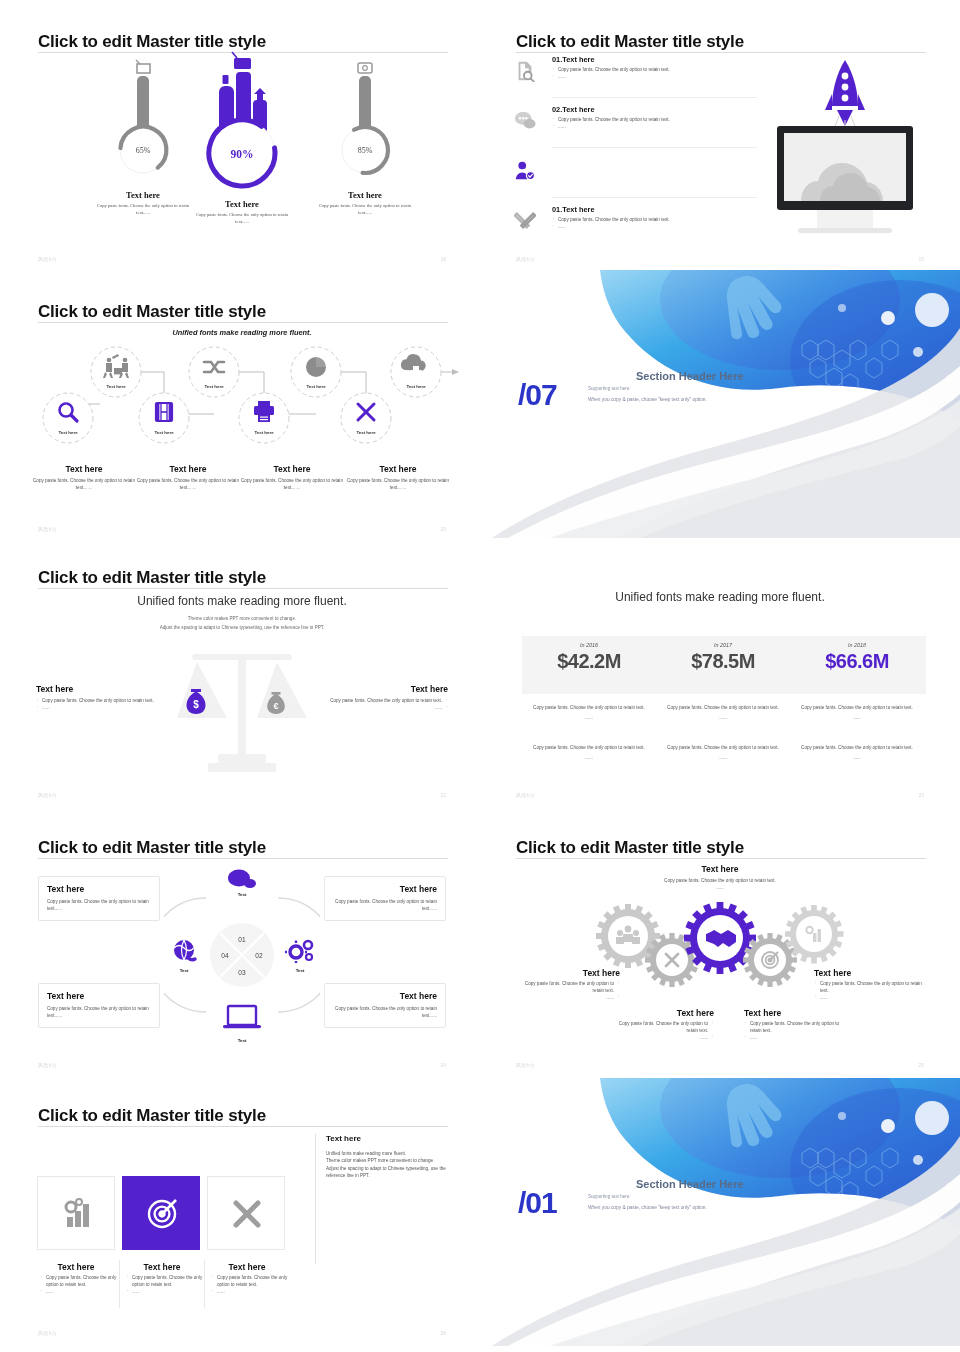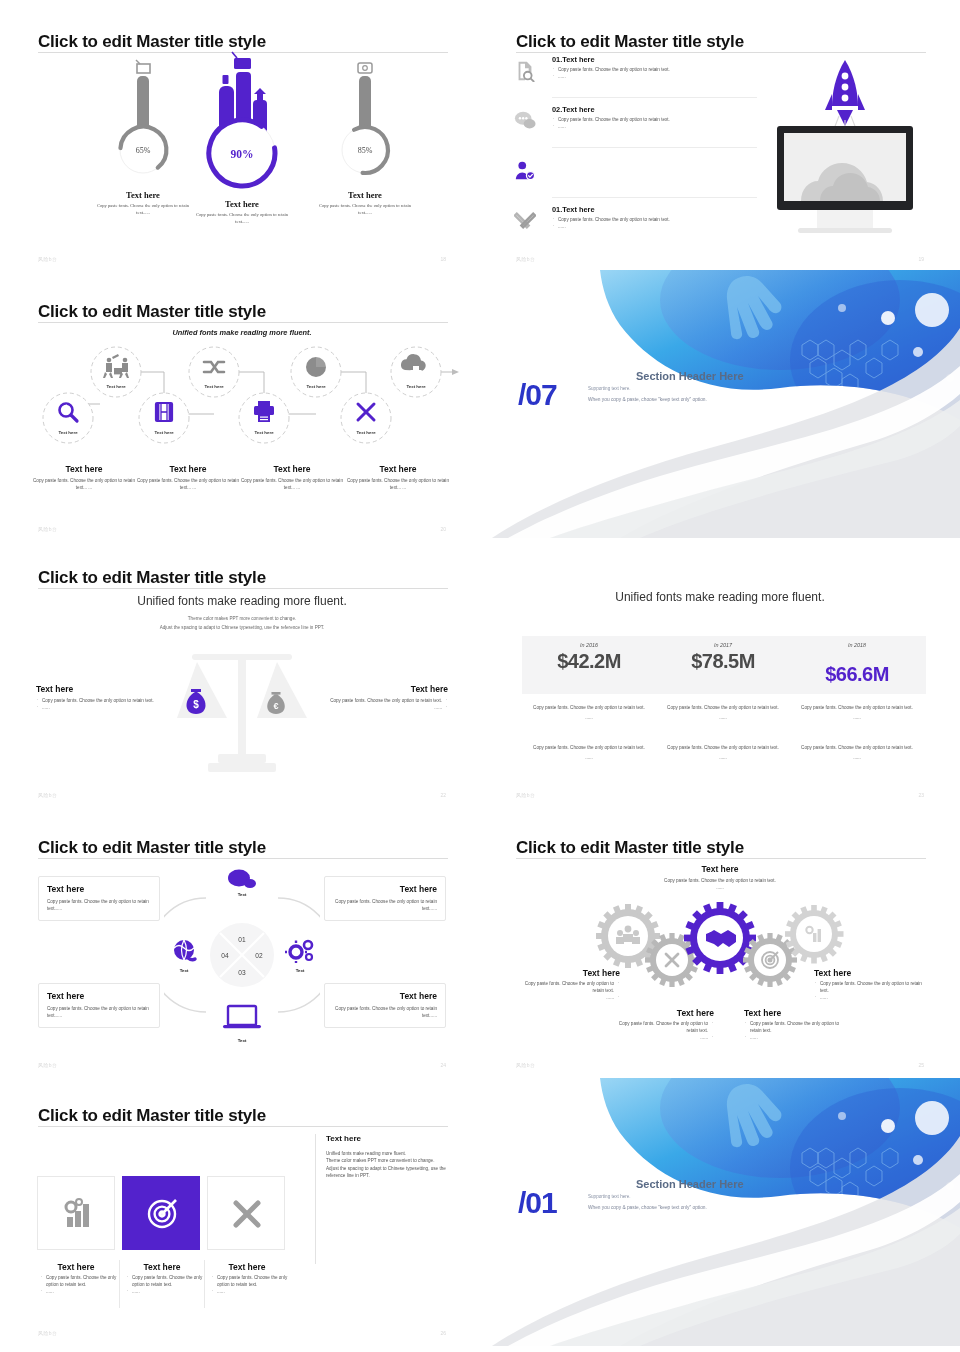--- a/index.html
+++ b/index.html
@@ -476,21 +476,21 @@
   <div class="fig-col" style="left:22px; top:84px;">
     <div class="fig-yr">In 2016</div>
     <div class="fig-v" style="margin-top:2px;">$42.2M</div>
   </div>
   <div class="fig-col" style="left:156px; top:84px;">
     <div class="fig-yr">In 2017</div>
     <div class="fig-v" style="margin-top:2px;">$78.5M</div>
   </div>
   <div class="fig-col" style="left:290px; top:84px;">
     <div class="fig-yr">In 2018</div>
-    <div class="fig-v hi" style="margin-top:15px;">$66.6M</div>
+    <div class="fig-v hi" style="margin-top:2px;">$66.6M</div>
   </div>
 
   <div class="fig-col" style="left:30px; top:146px; width:118px;">
     <div class="bd">Copy paste fonts. Choose the only option to retain text.</div>
     <div class="bd" style="margin-top:3px;">......</div>
   </div>
   <div class="fig-col" style="left:164px; top:146px; width:118px;">
     <div class="bd">Copy paste fonts. Choose the only option to retain text.</div>
     <div class="bd" style="margin-top:3px;">......</div>
   </div>

